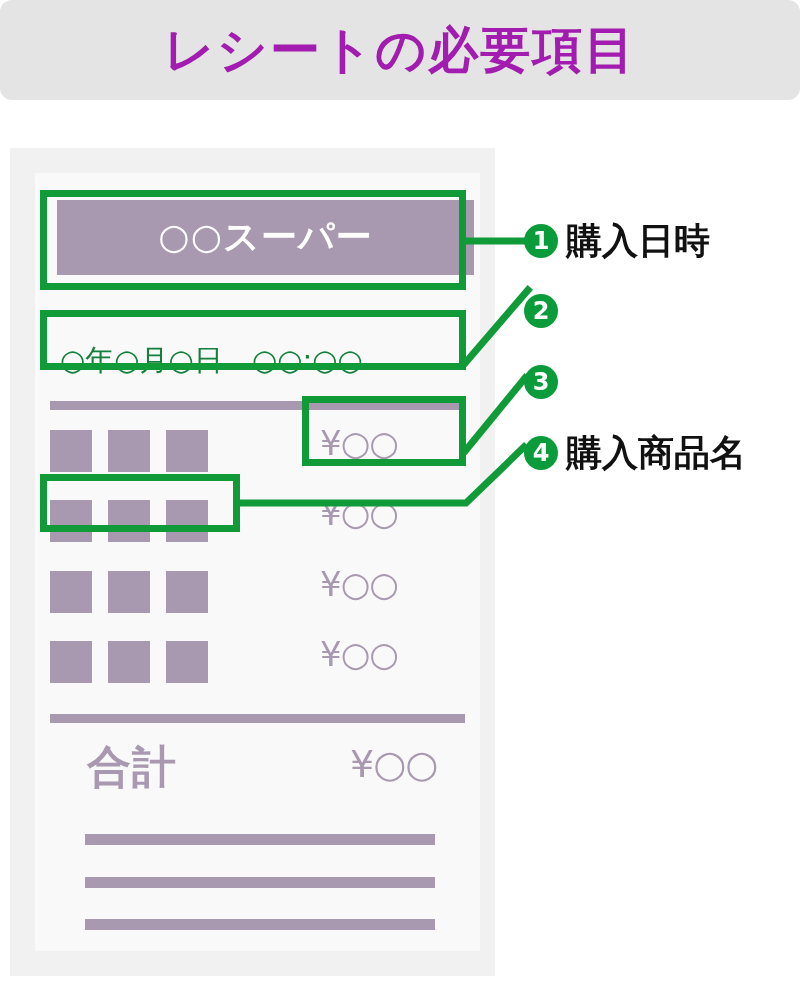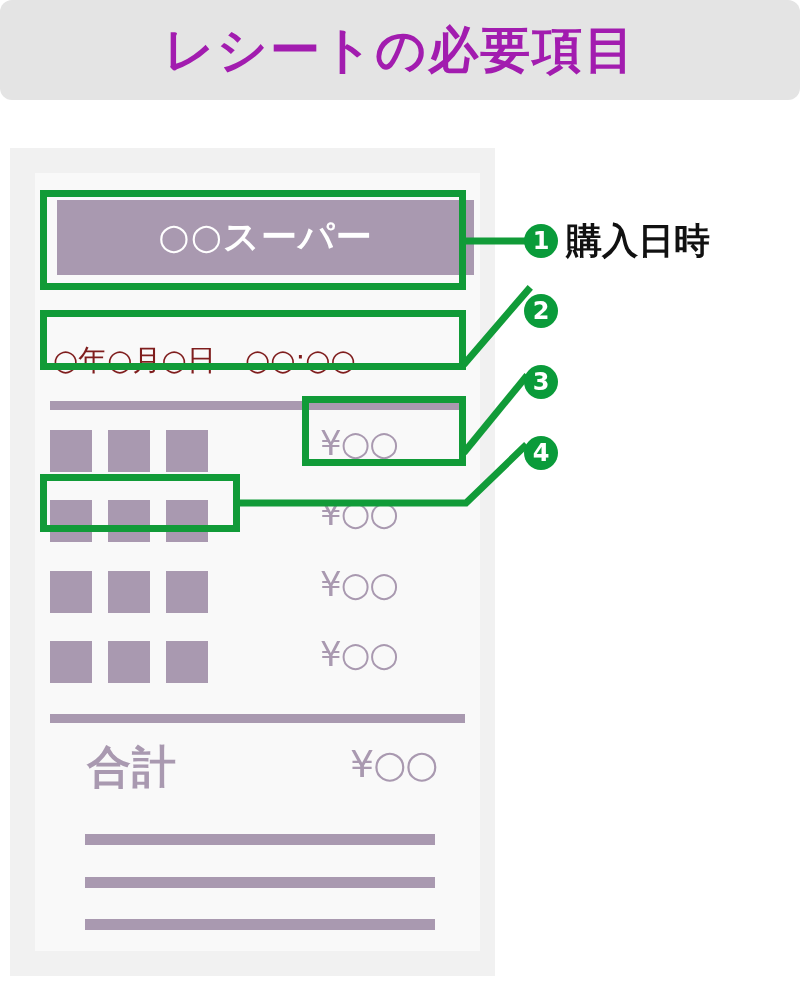--- a/index.html
+++ b/index.html
@@ -76,24 +76,24 @@
     font-size: 36px;
     font-weight: bold;
     color: #ffffff;
     letter-spacing: 1px;
     white-space: nowrap;
   }
 
   
   #date-text {
     position: absolute;
-    left: 18px;
+    left: 25px;
     top: 168px;
     font-size: 29px;
-    color: #7f1d1d;
+    color: #15803d;
     letter-spacing: 0px;
     white-space: nowrap;
   }
 
   
   .divider-bar {
     position: absolute;
     background: #a999b0;
   }
   #divider-top {
@@ -336,15 +336,16 @@
   <div class="legend-item" id="legend-item-2">
     <span class="legend-badge">2</span>
   </div>
 
   <div class="legend-item" id="legend-item-3">
     <span class="legend-badge">3</span>
   </div>
 
   <div class="legend-item" id="legend-item-4">
     <span class="legend-badge">4</span>
+    <span class="legend-label">購入商品名</span>
   </div>
 
 </div>
 
 </body></html>

